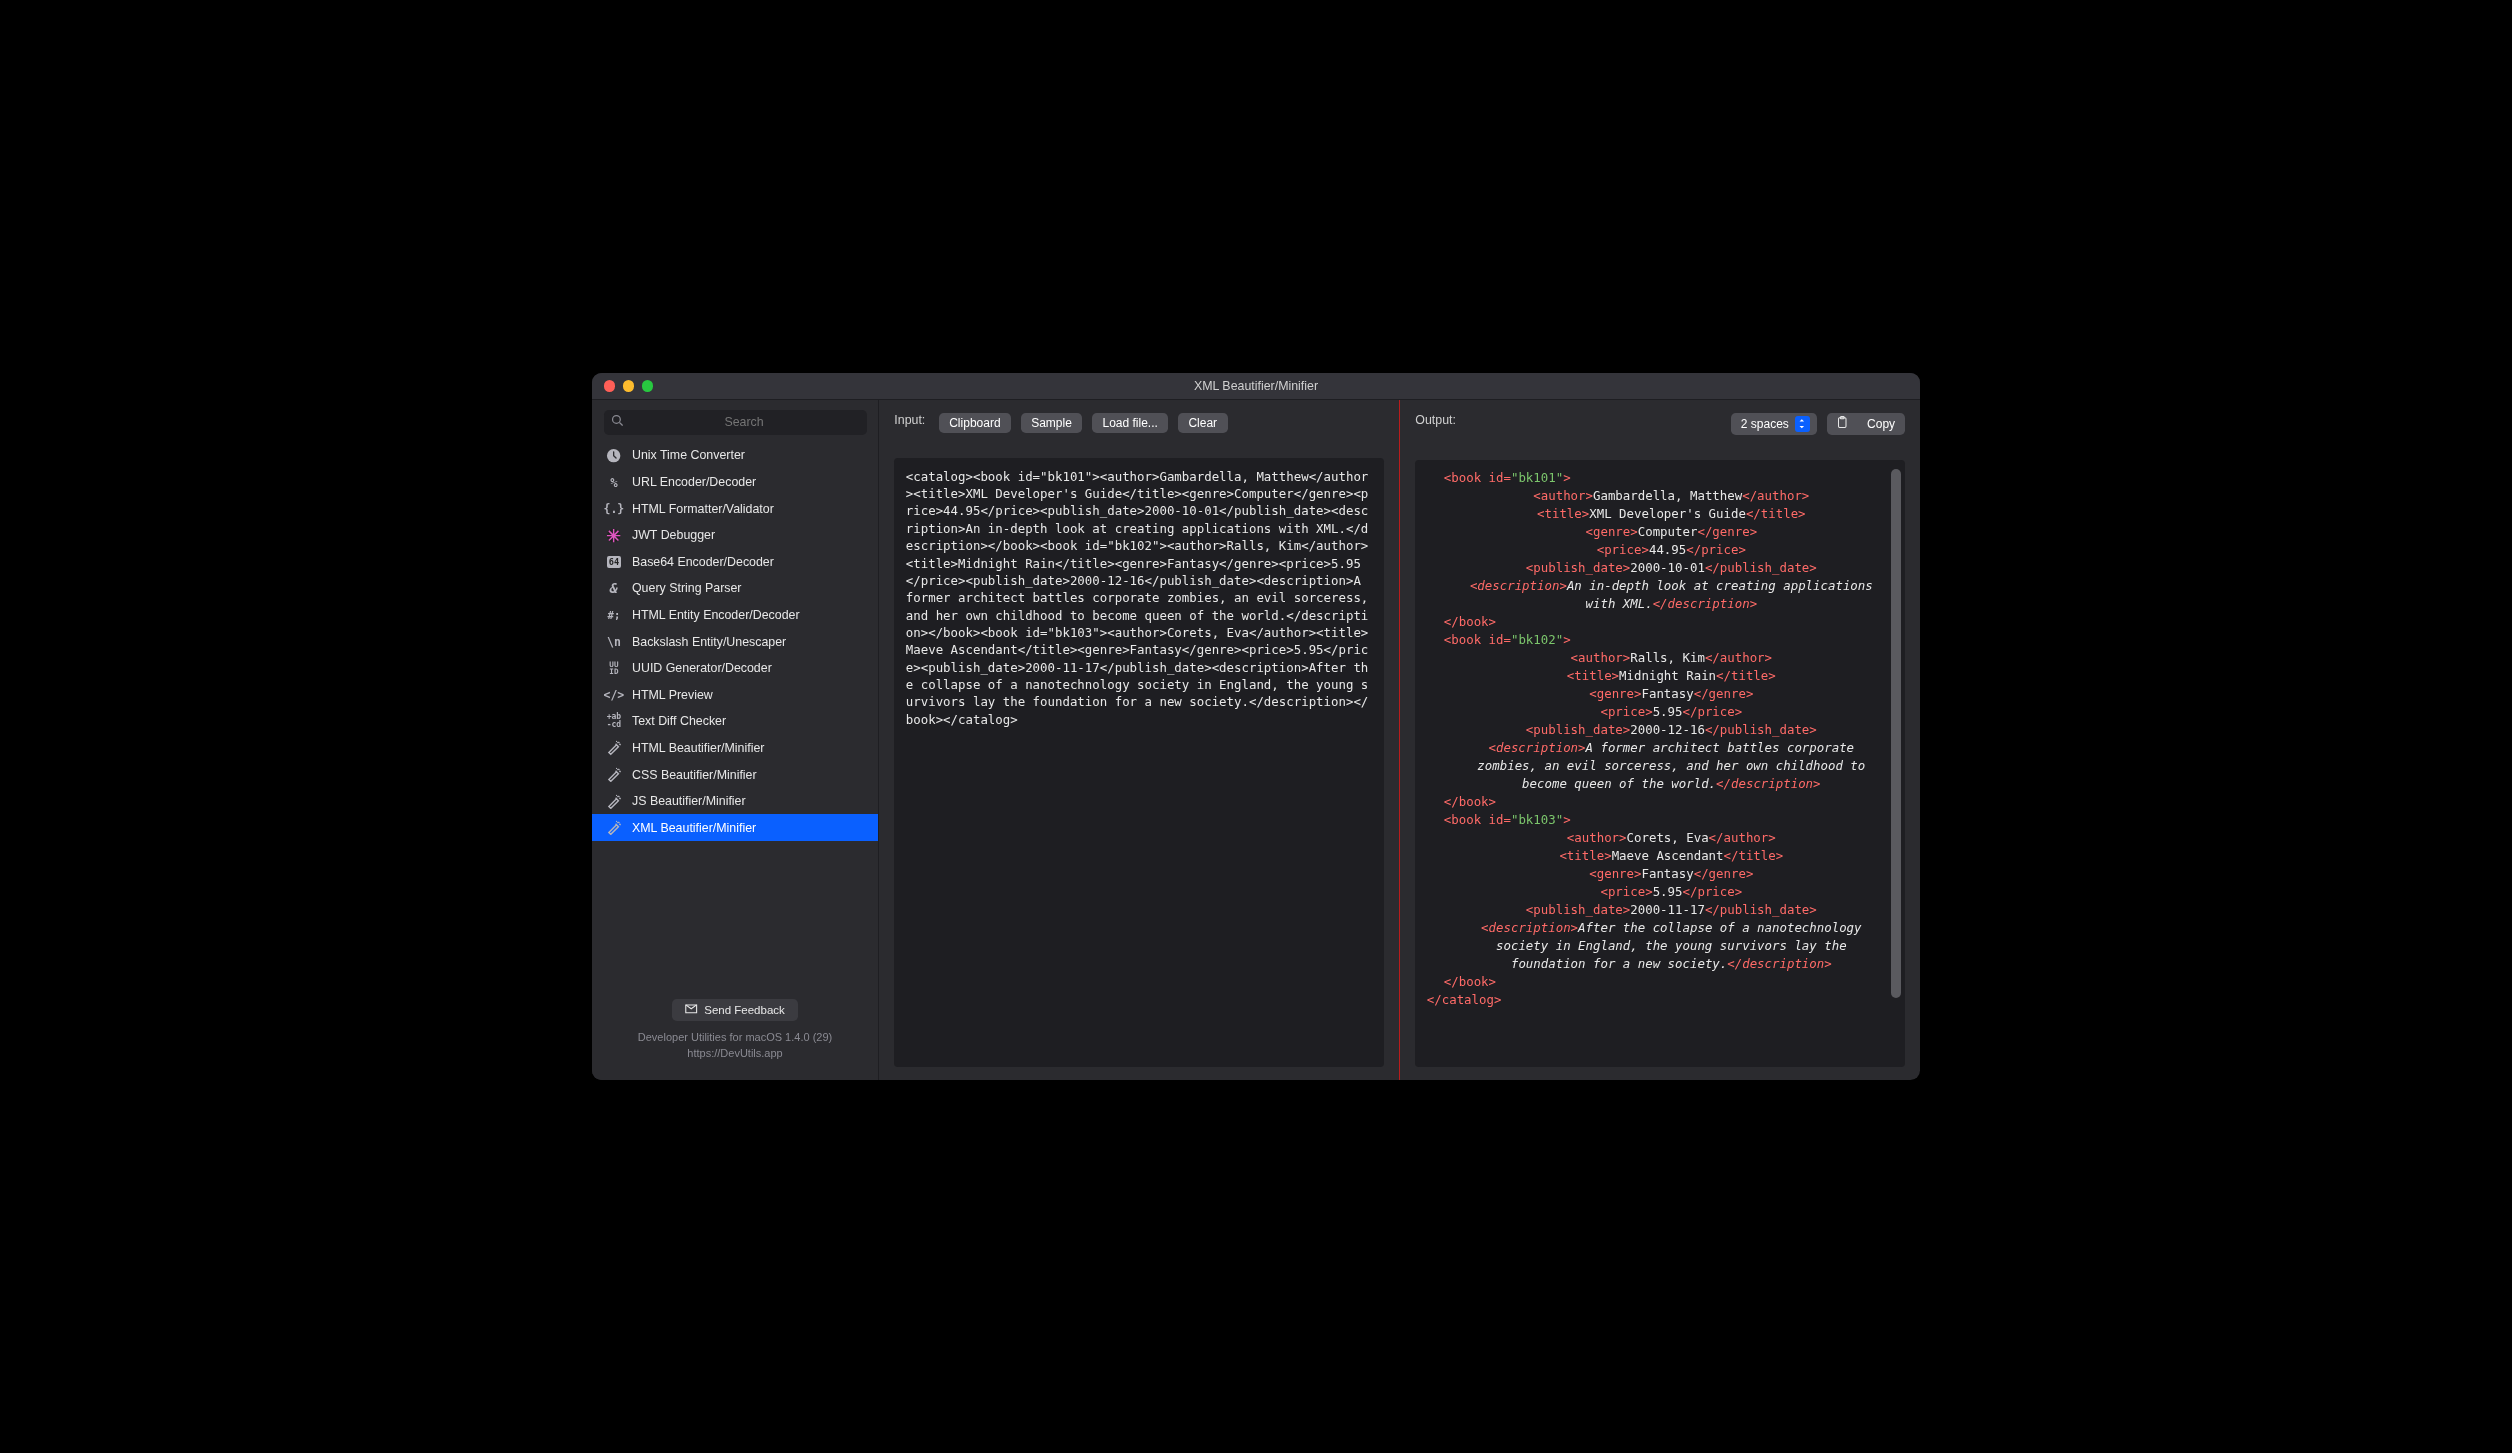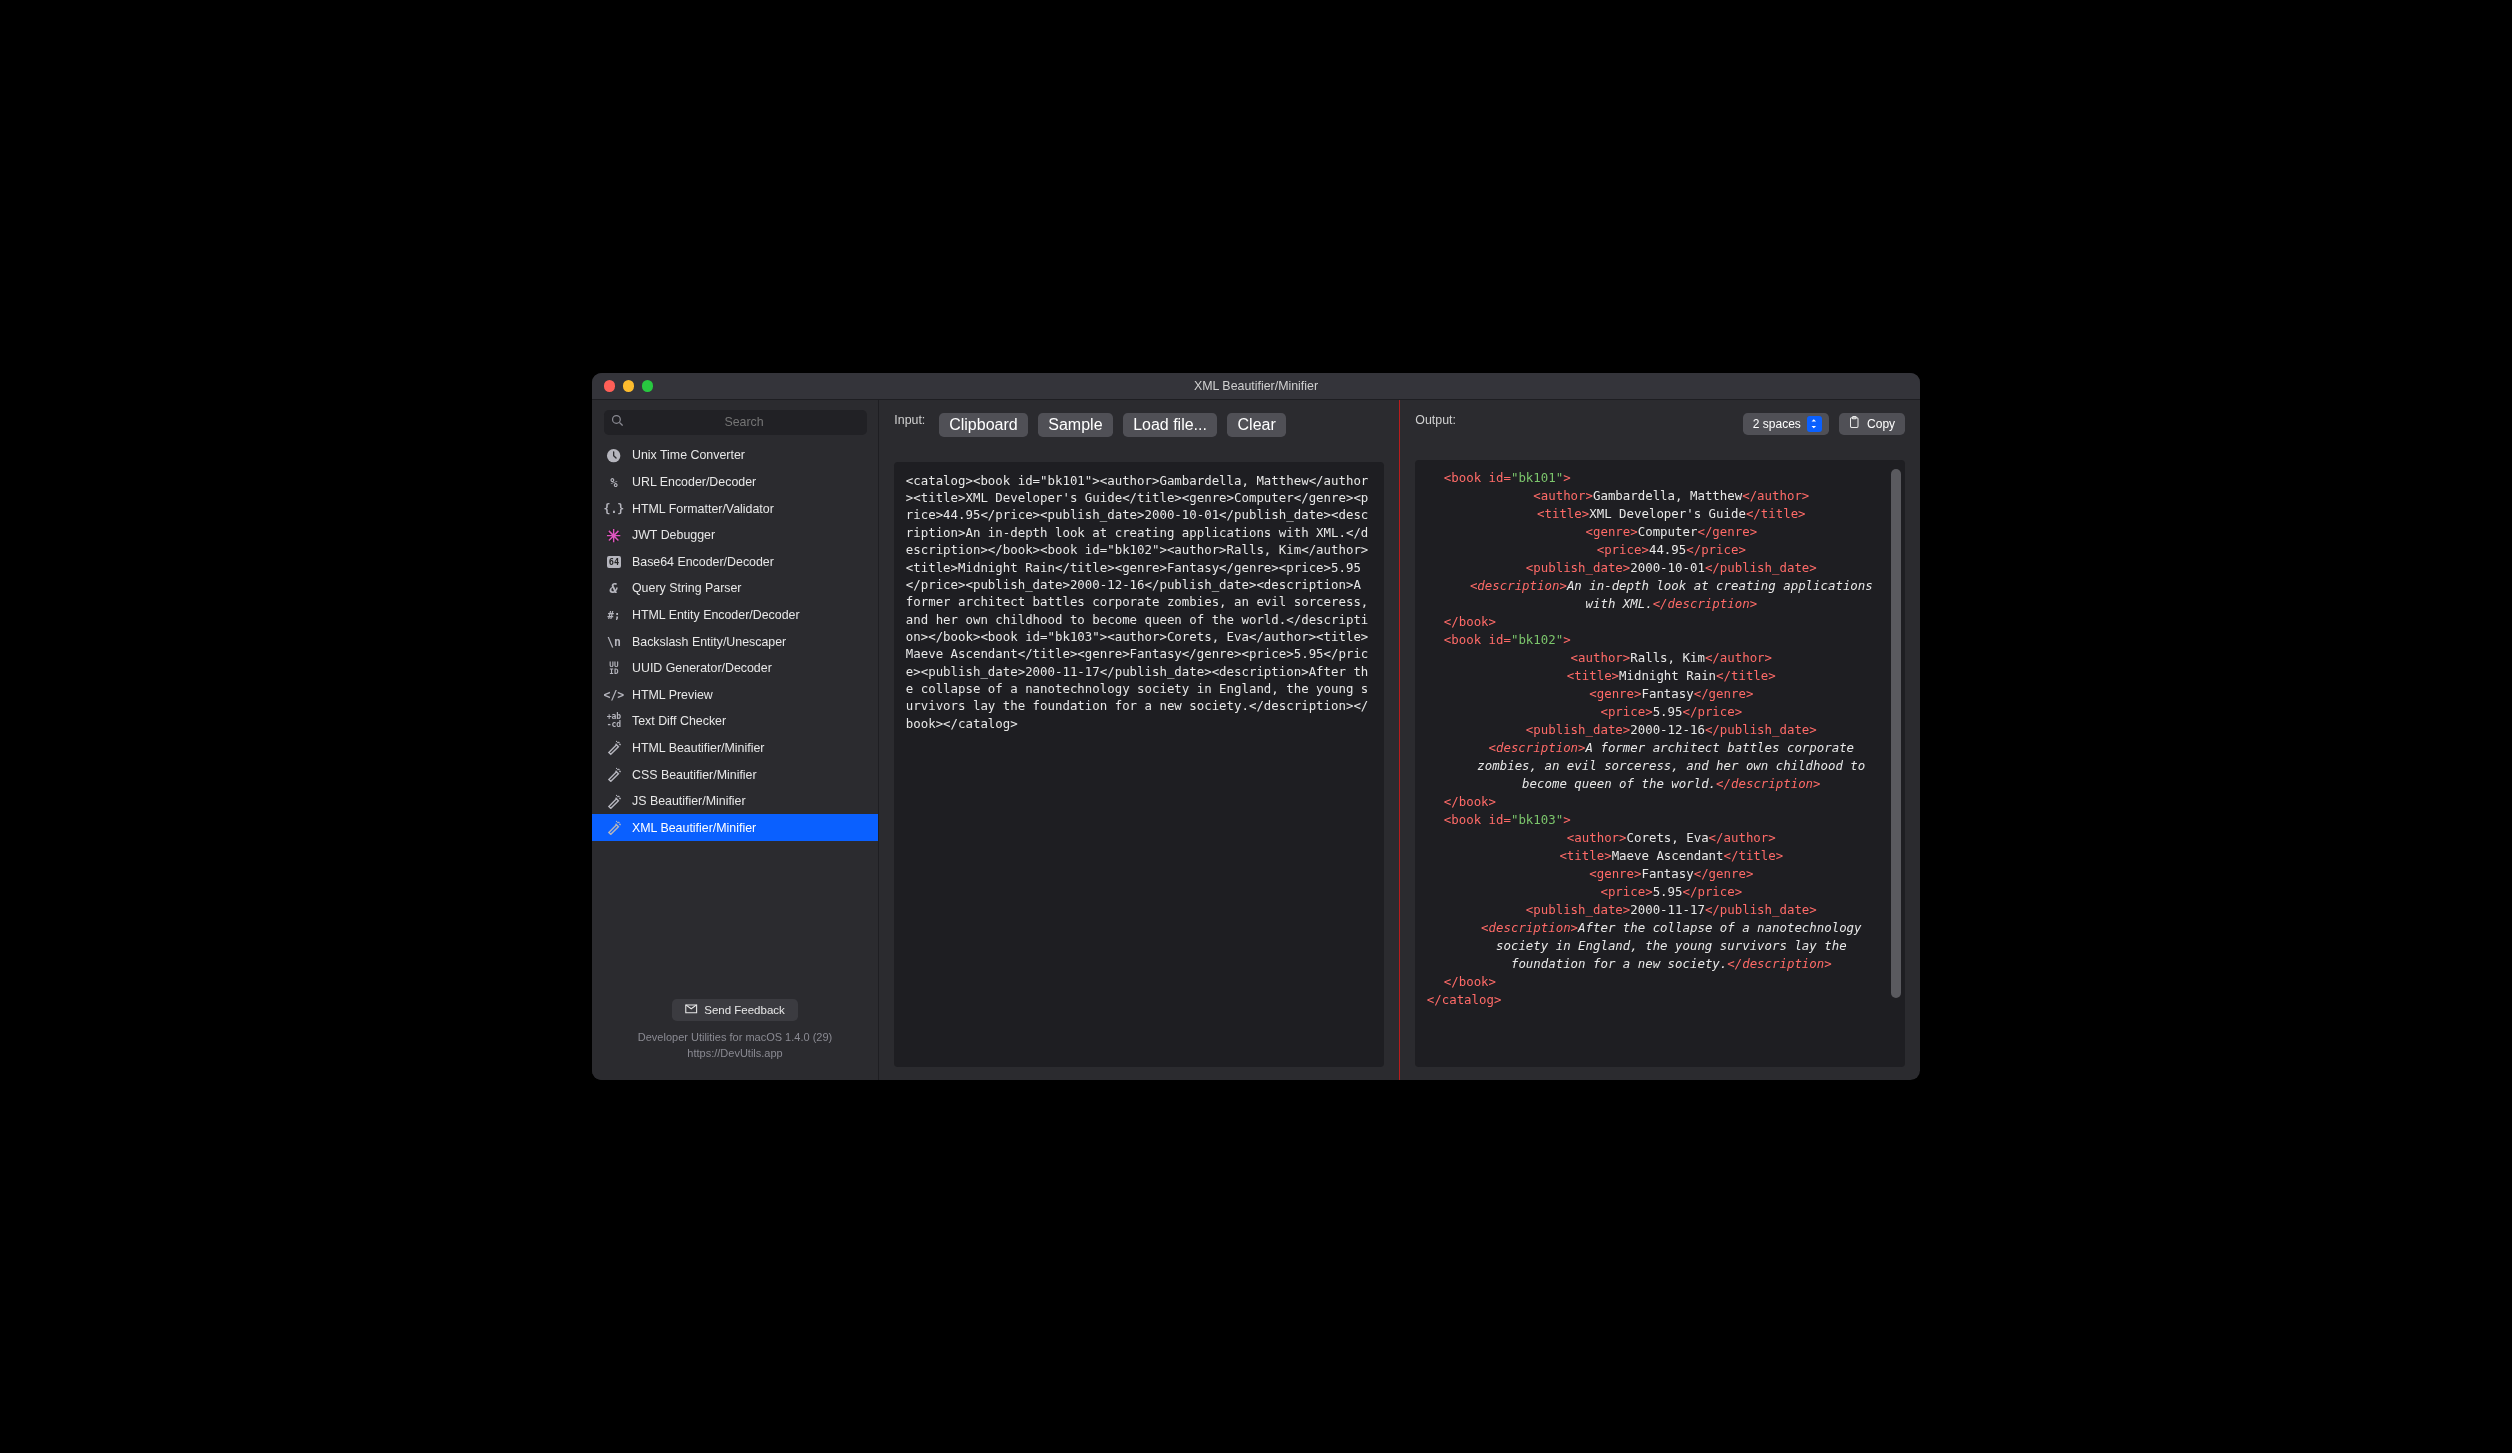--- a/index.html
+++ b/index.html
@@ -152,21 +152,21 @@
     margin-bottom: 25px;
     font-size: 12.4px;
   }
   .pane-label { color: #d0d0d0; margin-right: 3.8px; }
   .btn {
     background: #505056;
     color: #fff;
     border: none;
     border-radius: 4.8px;
     padding: 2.9px 10.5px;
-    font-size: 16px;
+    font-size: 12px;
     cursor: pointer;
   }
   .spacer { flex: 1; }
   .select {
     background: #505056;
     color: #fff;
     border: none;
     border-radius: 4.8px;
     padding: 2.9px 7.6px 2.9px 9.6px;
     font-size: 12px;
@@ -188,21 +188,21 @@
   }
   .copy-btn {
     background: #505056;
     color: #fff;
     border: none;
     border-radius: 4.8px;
     padding: 2.9px 9.6px;
     font-size: 12px;
     display: flex;
     align-items: center;
-    gap: 8px;
+    gap: 20px;
     cursor: pointer;
   }
   .code-area {
     flex: 1;
     background: #1e1e22;
     border-radius: 3.8px;
     padding: 9.6px 11.5px;
     font-family: ui-monospace, "SF Mono", Menlo, monospace;
     font-size: 12.4px;
     line-height: 1.4;

